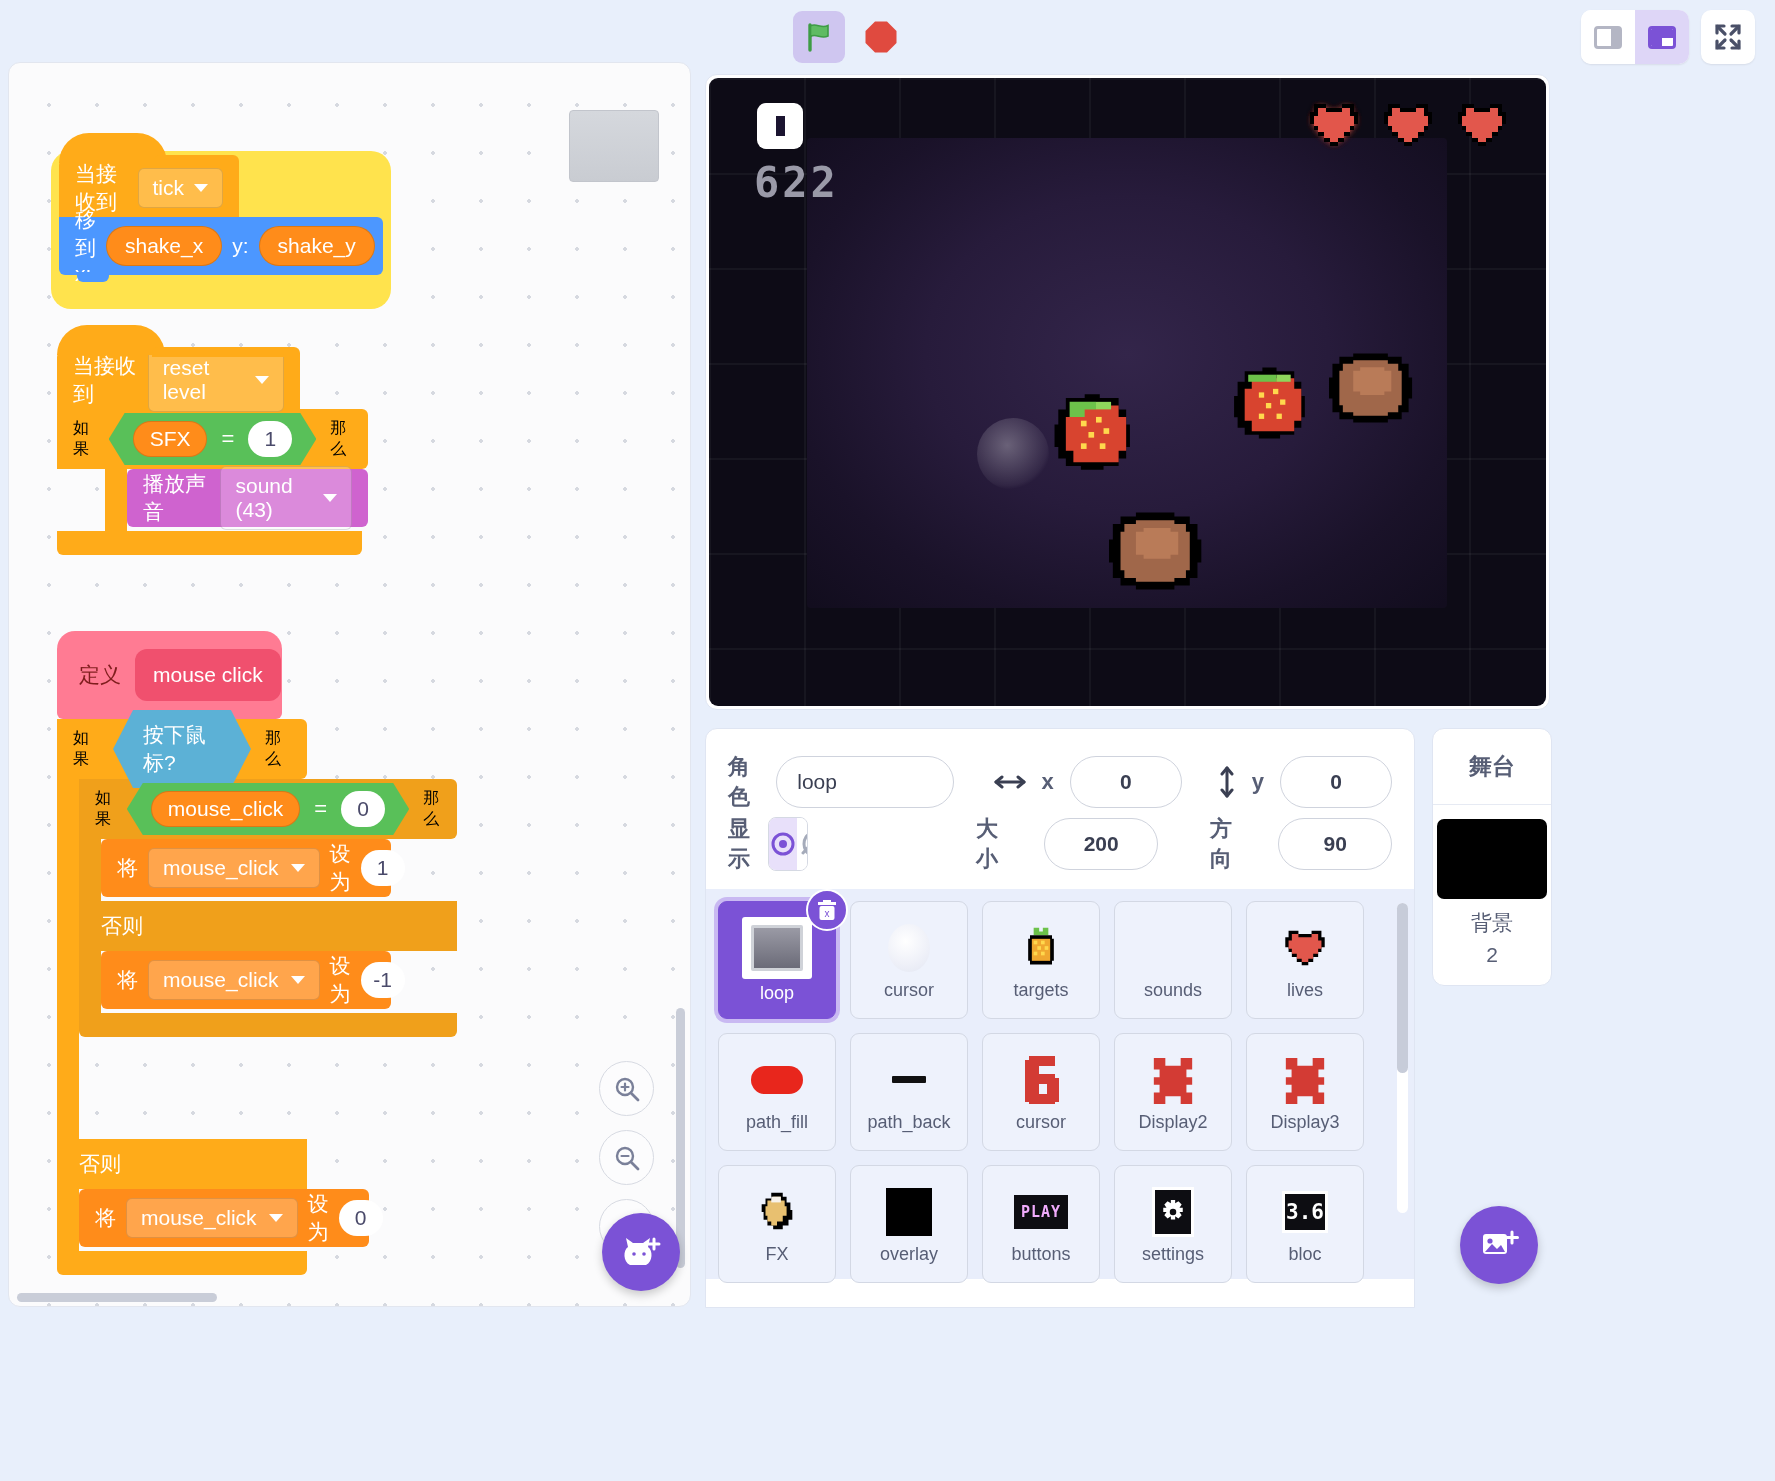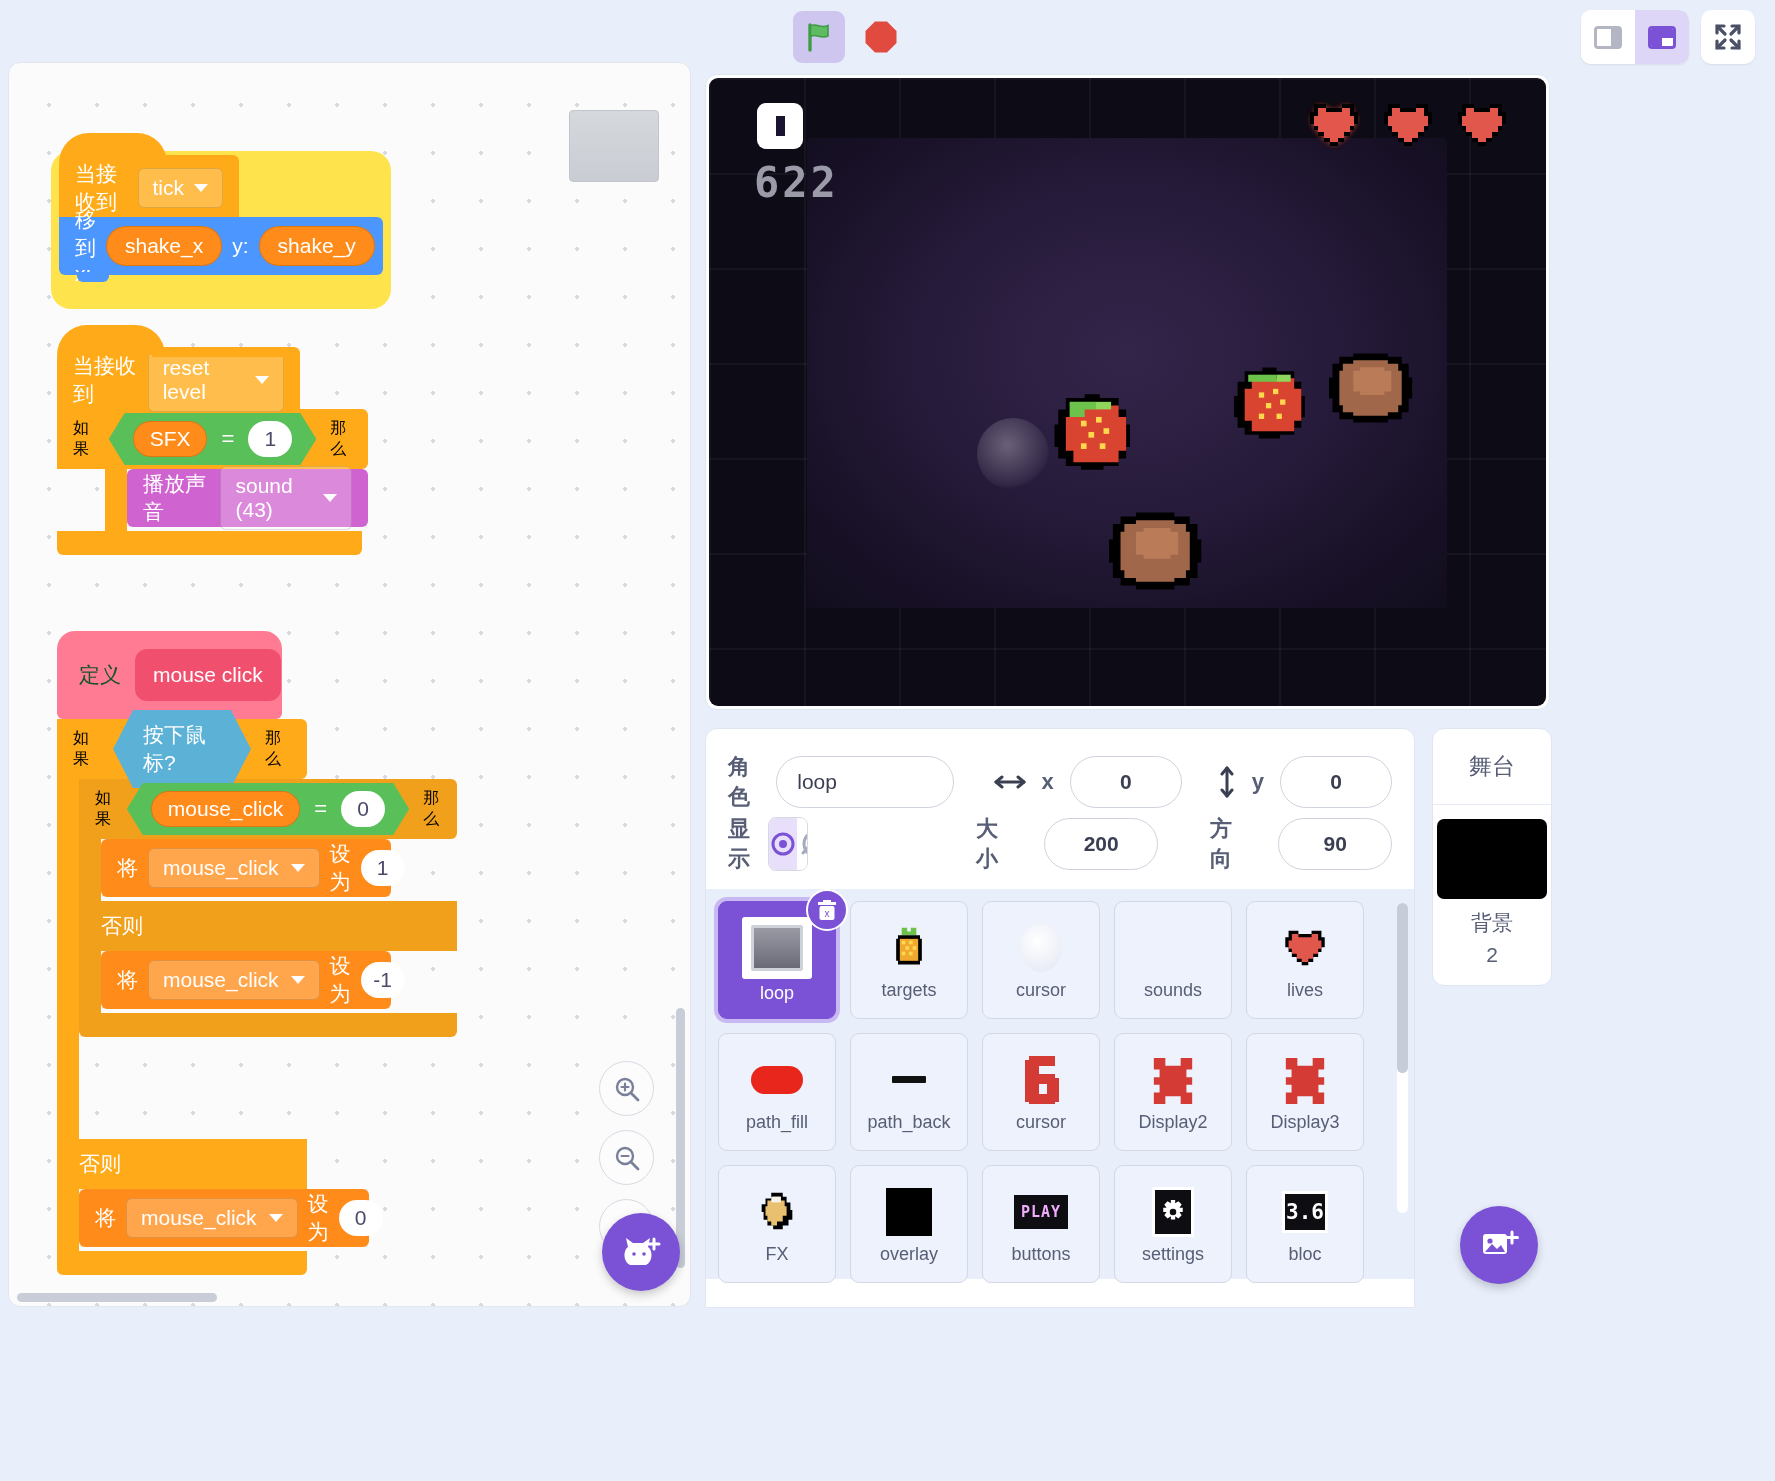--- a/index.html
+++ b/index.html
@@ -144,21 +144,21 @@
      background: #7b52d6; display:flex; align-items:center; justify-content:center; border: 2px solid #fff;}
   .sp-vscroll { position: absolute; right: 6px; top: 14px; width: 11px; height: 310px; background: #fff; border-radius: 6px; }
   .sp-vthumb { position: absolute; right: 6px; top: 14px; width: 11px; height: 170px; background: #c7ccd9; border-radius: 6px; }
 
   .add-sprite { position: absolute; left: 602px; top: 1213px; width: 78px; height: 78px; border-radius: 50%;
      background: #7b52d6; display:flex; align-items:center; justify-content:center; box-shadow: 0 4px 10px rgba(0,0,0,.2); }
 
   
   .stage-panel { position: absolute; left: 1432px; top: 728px; width: 120px; height: 560px; }
   .stg-card { background: #fff; border-radius: 12px; border: 1px solid #dfe5f2; overflow:hidden; }
-  .stg-title { text-align:center; padding: 22px 0; font-size: 23px; color: #575e75; font-weight: 400; border-bottom: 1px solid #e6eaf3;}
+  .stg-title { text-align:center; padding: 22px 0; font-size: 23px; color: #575e75; font-weight: 700; border-bottom: 1px solid #e6eaf3;}
   .stg-thumb { margin: 14px auto 10px; width: 110px; height: 80px; background: #000; border-radius: 7px; }
   .stg-sub { text-align:center; font-size: 21px; color: #575e75; }
   .stg-num { text-align:center; font-size: 21px; color: #575e75; margin-top: 6px; padding-bottom: 18px; }
   .add-bg { position: absolute; left: 28px; top: 478px; width: 78px; height: 78px; border-radius: 50%;
      background: #7b52d6; display:flex; align-items:center; justify-content:center; box-shadow: 0 4px 10px rgba(0,0,0,.2);}
 </style>
 </head>
 <body>
 
 <div id="root">
@@ -261,21 +261,21 @@
             <i class="caret"></i>
           </span>
         </div>
       </div>
       <div class="c-bot"></div>
     </div>
 
     <div class="script" style="left:48px; top:568px;">
 
       <div style="position:relative; width:225px; height:88px; background:#ff7b93; border-radius:18px 18px 6px 6px; display:flex; align-items:center; padding-left:22px; gap:14px;">
-        <span style="font-size:21px;color:#14532d;">定义</span>
+        <span style="font-size:21px;color:#7f1d1d;">定义</span>
         <span style="background:#f0506e; border-radius:12px; padding:14px 18px; font-size:21px; color:#fff;">mouse click</span>
       </div>
 
       <div class="c-top" style="width:250px; border-radius:0 6px 6px 0;">
         <span>如果</span>
         <span class="hex-sense">按下鼠标?</span>
         <span>那么</span>
       </div>
 
       <div style="display:flex;">
@@ -511,43 +511,43 @@
             <div class="del-badge">
               <svg width="22" height="24" viewBox="0 0 22 24">
                 <path d="M7 2 h8 v2 h5 v3 h-18 v-3 h5 z" fill="#fff"></path>
                 <rect x="3.5" y="8" width="15" height="14" rx="2" fill="#fff"></rect>
                 <text x="11" y="19" font-size="10" text-anchor="middle" fill="#7b52d6" font-family="Liberation Sans">x</text>
               </svg>
             </div>
           </div>
           <div class="sp-card">
             <div class="sp-thumb">
+              <div style="width:42px;height:48px;border-radius:50%;background:radial-gradient(circle at 42% 36%,#ffffff,#eef0f8 60%,#e2e6f2);"></div>
+            </div>
+            <div class="sp-name">cursor</div>
+          </div>
+          <div class="sp-card">
+            <div class="sp-thumb">
               <svg width="34" height="44" viewBox="0 0 18 24">
                 <path d="M5 1 h3 v2 h2 v-2 h3 v4 h-8z" fill="#6cc24a"></path>
                 <path d="M3 5 h12 v2 h1 v12 h-1 v2 h-12 v-2 h-1 v-12 h1 z" fill="#000"></path>
                 <path d="M4 7 h10 v12 h-10z" fill="#f0a830"></path>
                 <g fill="#ffd84d">
                   <rect x="5" y="8" width="2" height="2"></rect>
                   <rect x="9" y="8" width="2" height="2"></rect>
                   <rect x="7" y="11" width="2" height="2"></rect>
                   <rect x="11" y="11" width="2" height="2"></rect>
                   <rect x="5" y="14" width="2" height="2"></rect>
                   <rect x="9" y="14" width="2" height="2"></rect>
                 </g>
               </svg>
             </div>
             <div class="sp-name">targets</div>
           </div>
           <div class="sp-card">
-            <div class="sp-thumb">
-              <div style="width:42px;height:48px;border-radius:50%;background:radial-gradient(circle at 42% 36%,#ffffff,#eef0f8 60%,#e2e6f2);"></div>
-            </div>
-            <div class="sp-name">cursor</div>
-          </div>
-          <div class="sp-card">
             <div class="sp-thumb"></div>
             <div class="sp-name">sounds</div>
           </div>
           <div class="sp-card">
             <div class="sp-thumb">
               <svg width="46" height="42" viewBox="0 0 28 25">
                 <path d="M4 2 h6 v2 h8 v-2 h6 v4 h2 v6 h-2 v3 h-2 v3 h-3 v3 h-3 v2 h-4 v-2 h-3 v-3 h-3 v-3 h-2 v-3 h-2 v-6 h2 z" fill="#000"></path>
                 <path d="M6 4 h4 v2 h8 v-2 h4 v4 h2 v5 h-2 v3 h-3 v3 h-3 v2 h-4 v-2 h-3 v-3 h-3 v-3 h-2 v-5 h2 z" fill="#e2574c"></path>
               </svg>
             </div>

